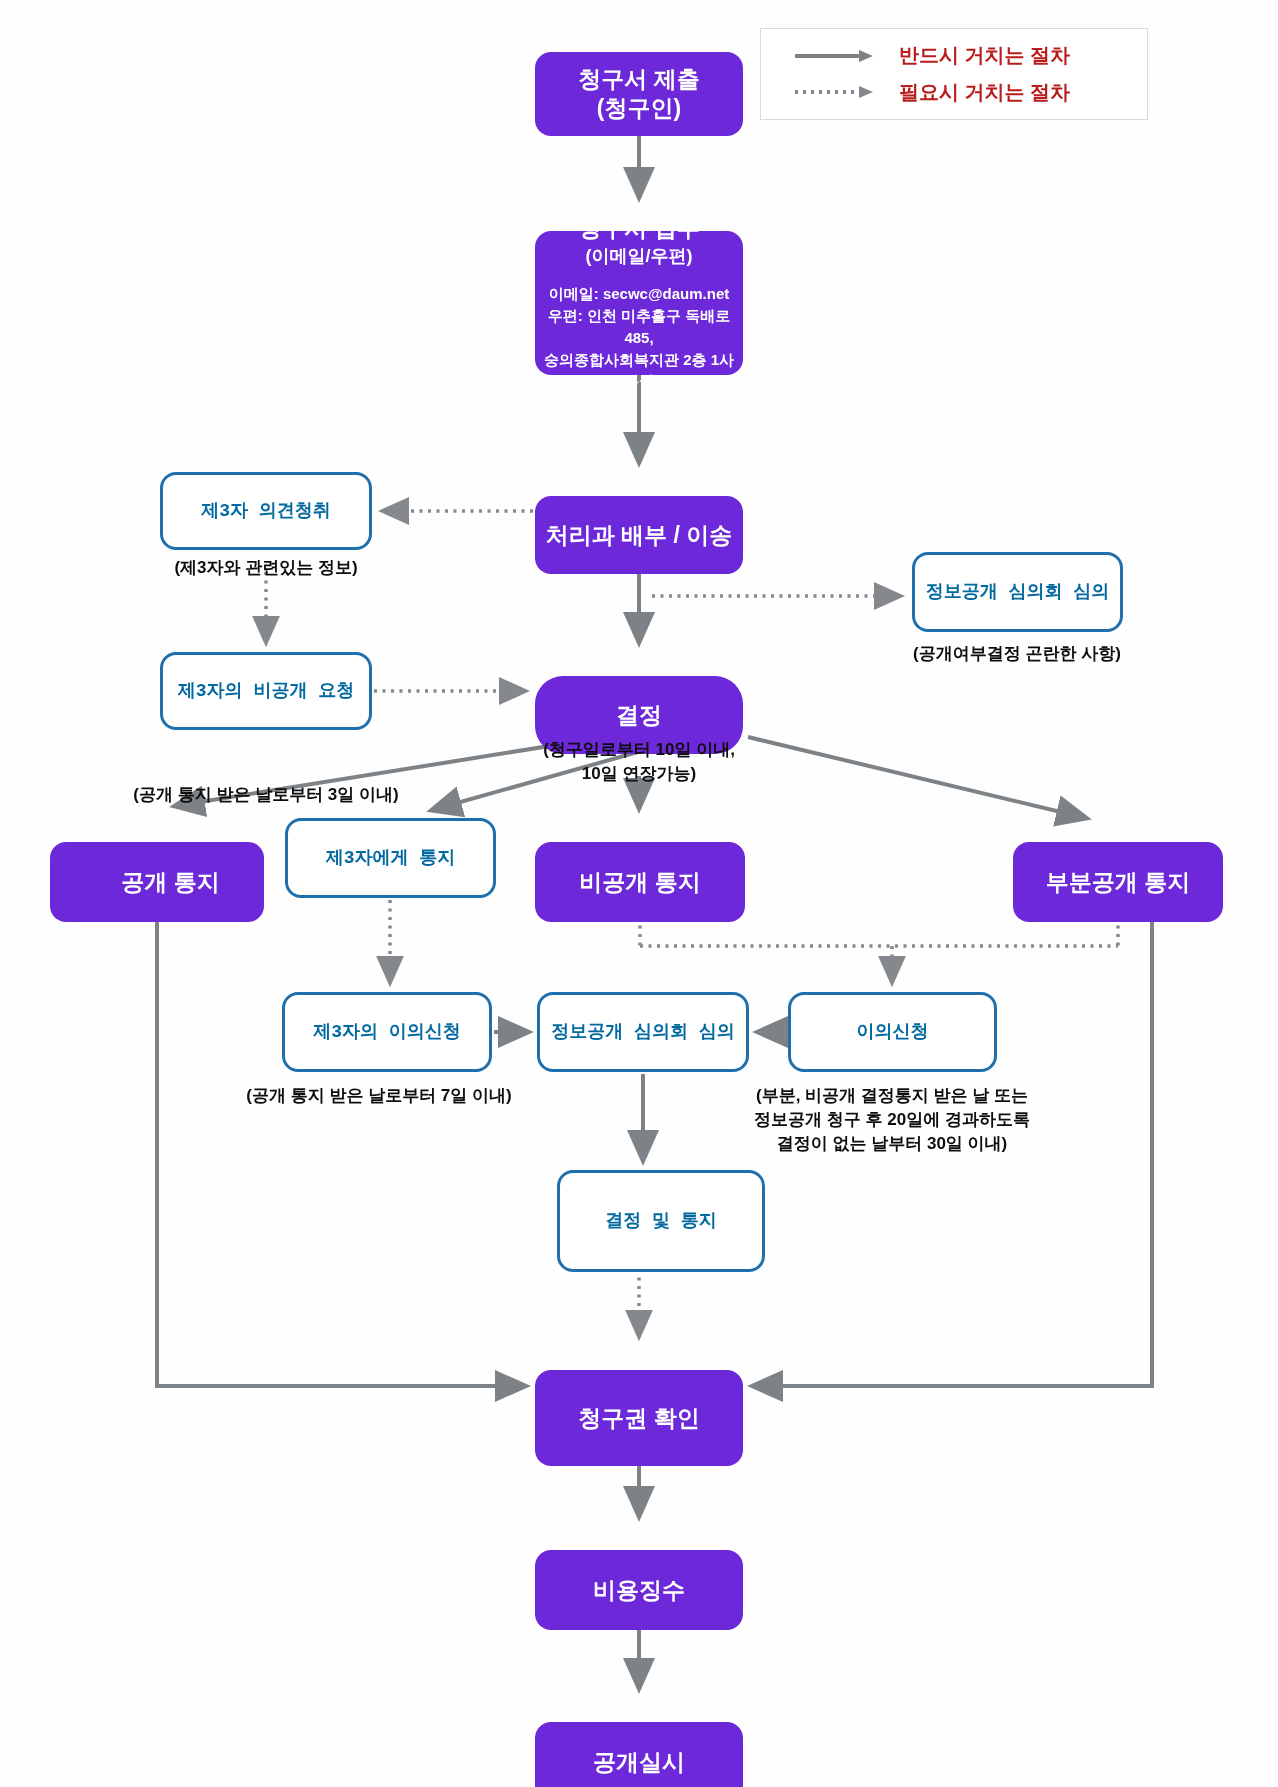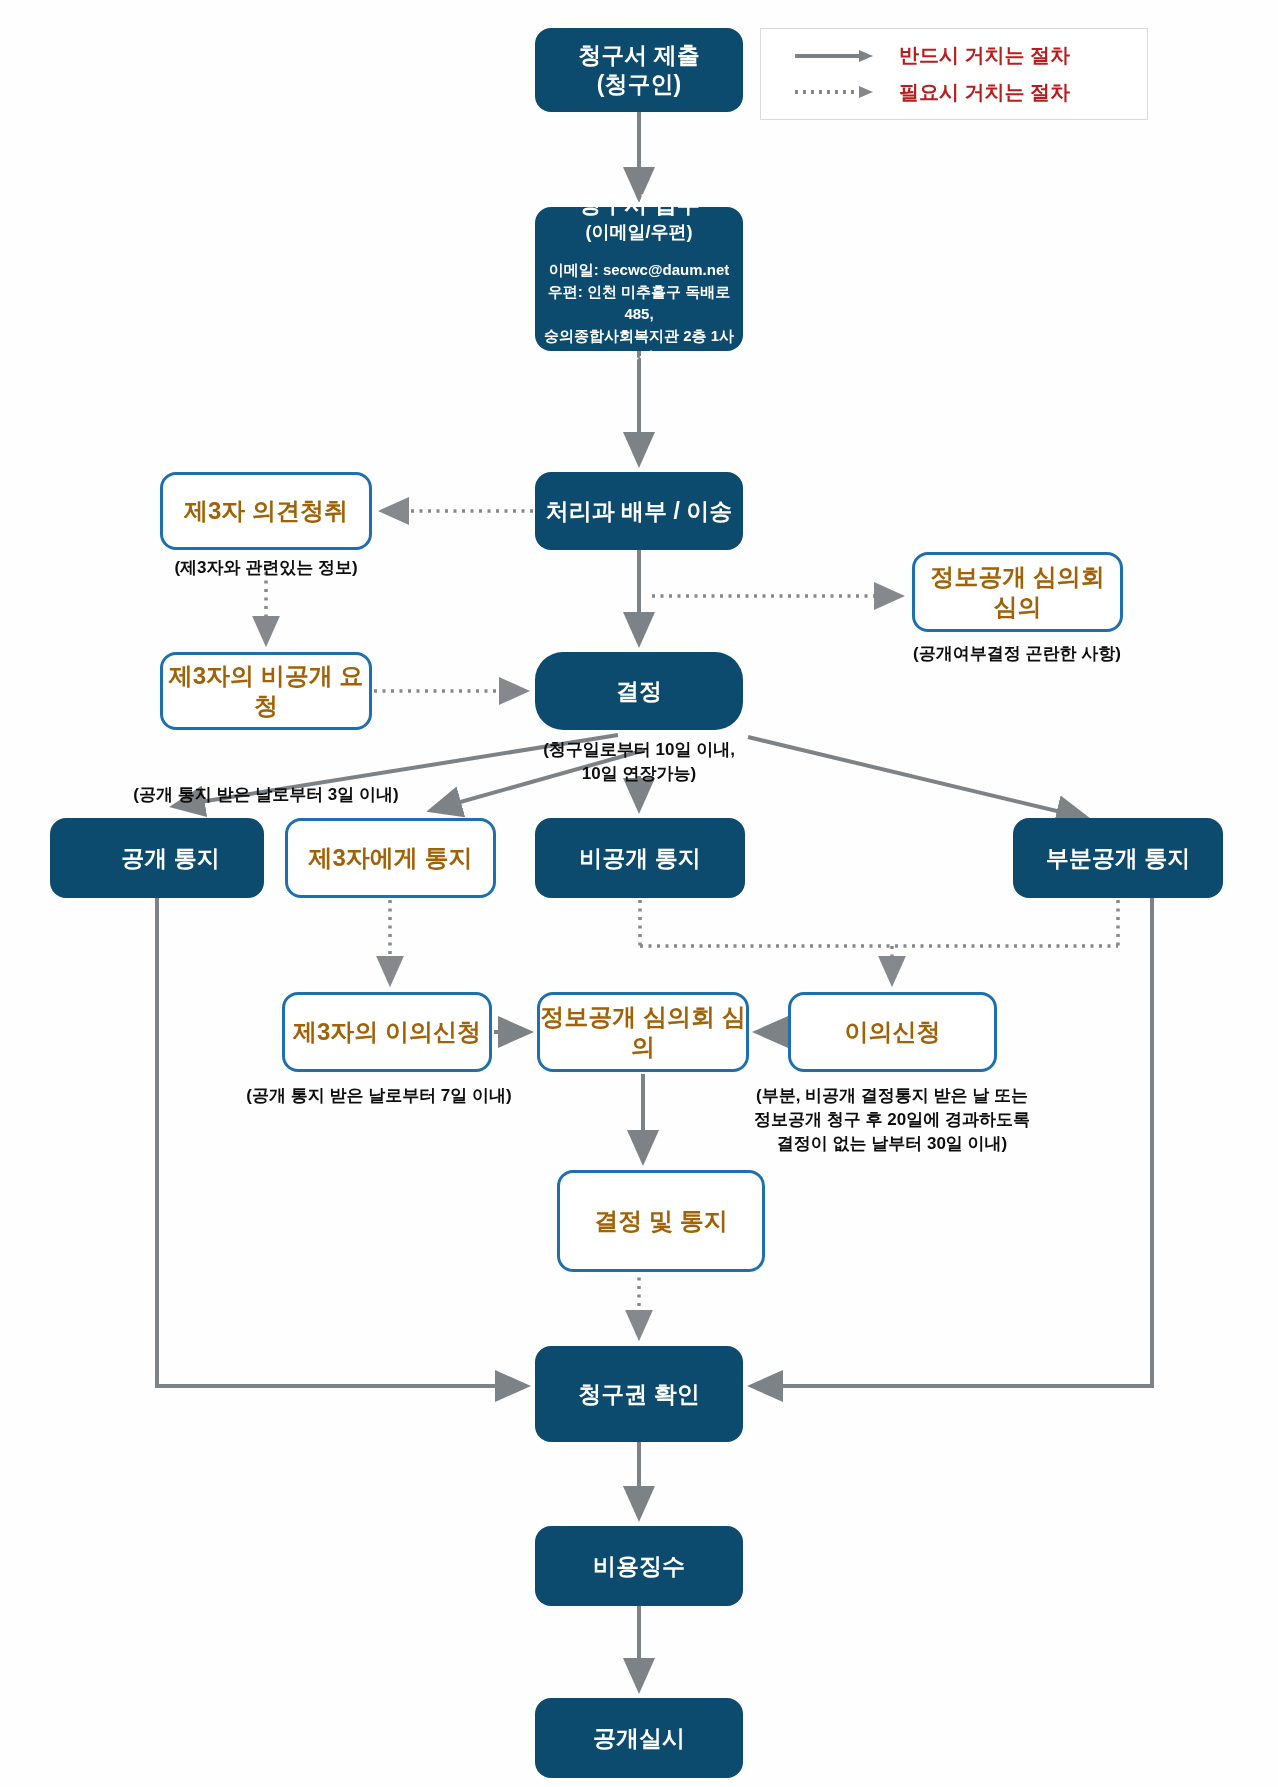--- a/index.html
+++ b/index.html
@@ -8,22 +8,22 @@
     background:#fefefe;overflow:hidden;
     font-family:"Liberation Sans","DejaVu Sans",sans-serif;
     font-weight:bold;color:#111;
   }
   .edges{position:absolute;left:0;top:0;width:1278px;height:1787px;}
   .node{
     position:absolute;display:flex;flex-direction:column;
     align-items:center;justify-content:center;text-align:center;
     border-radius:16px;box-sizing:border-box;line-height:1.25;
   }
-  .node.blue{background:#0c4a6e;color:#ffffff;font-size:23px;}
-  .node.white{background:#ffffff;border:3.5px solid #1e6fad;color:#a16207;font-size:24px;}
+  .node.blue{background:#6d28d9;color:#ffffff;font-size:23px;margin-top:24px;}
+  .node.white{background:#ffffff;border:3.5px solid #1e6fad;color:#0369a1;font-size:18px;font-family:Liberation Mono, monospace;}
   .node .label{white-space:pre-line;}
   .node .subtitle{font-size:18px;margin-top:2px;}
   .node .detail{font-size:15px;margin-top:16px;white-space:pre-line;line-height:1.45;}
   .caption{
     position:absolute;text-align:center;font-size:17px;color:#0d0d0d;
     white-space:pre-line;line-height:1.4;
   }
   .legend{
     position:absolute;left:760px;top:28px;width:388px;height:92px;
     background:#ffffff;border:1.5px solid #d8dbde;box-sizing:border-box;

